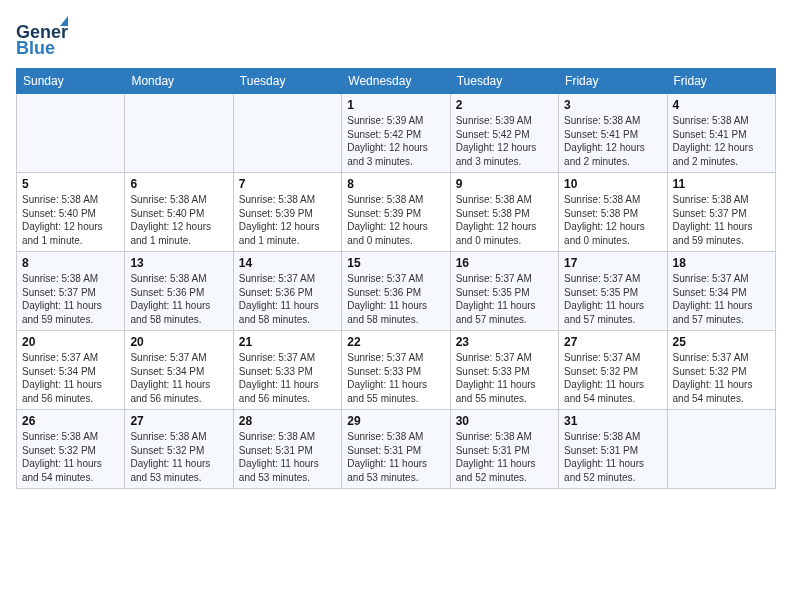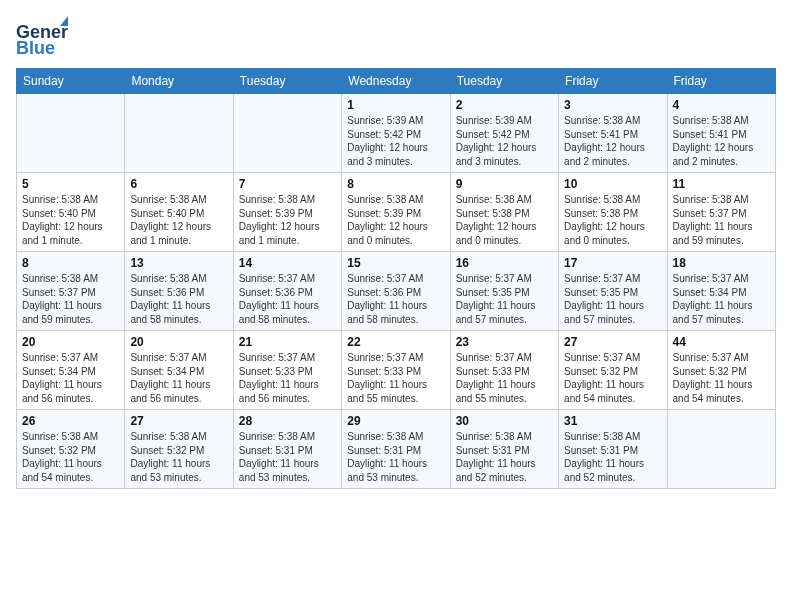--- a/index.html
+++ b/index.html
@@ -251,21 +251,21 @@
 Sunset: 5:33 PM
 Daylight: 11 hours and 55 minutes.</div>
         </td>
         <td>
           <span class="day-number">27</span>
           <div class="day-info" style="white-space: pre-line;">Sunrise: 5:37 AM
 Sunset: 5:32 PM
 Daylight: 11 hours and 54 minutes.</div>
         </td>
         <td>
-          <span class="day-number">44</span>
+          <span class="day-number">25</span>
           <div class="day-info" style="white-space: pre-line;">Sunrise: 5:37 AM
 Sunset: 5:32 PM
 Daylight: 11 hours and 54 minutes.</div>
         </td>
       </tr>
       <tr>
         <td>
           <span class="day-number">26</span>
           <div class="day-info" style="white-space: pre-line;">Sunrise: 5:38 AM
 Sunset: 5:32 PM

